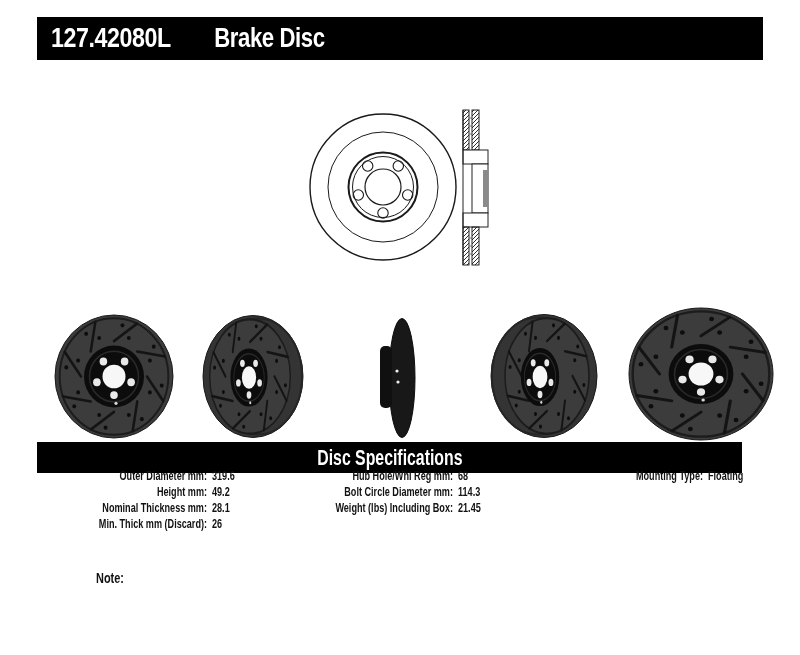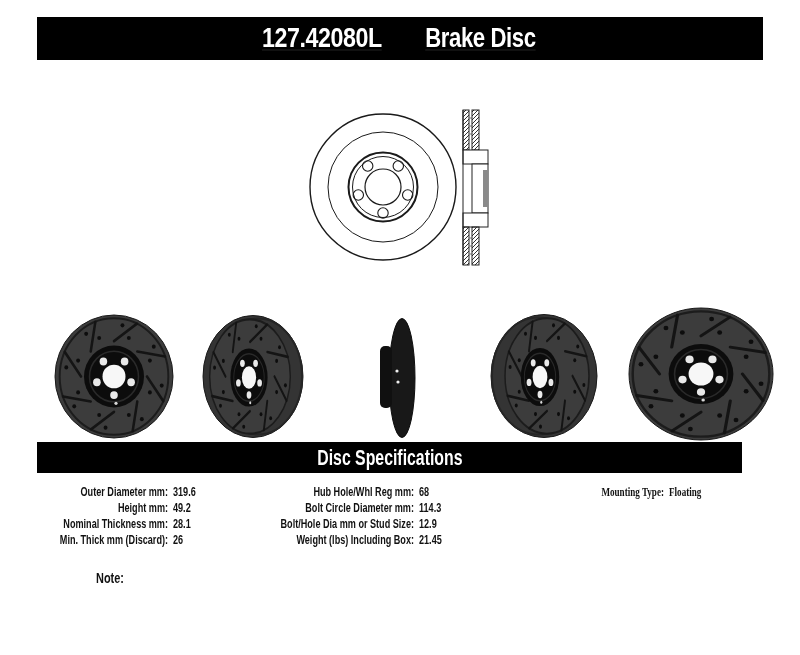--- a/index.html
+++ b/index.html
@@ -3,43 +3,43 @@
 <meta charset="utf-8">
 <style>
   html,body{margin:0;padding:0;background:#ffffff;}
   .sheet{
     position:relative;width:800px;height:655px;background:#ffffff;overflow:hidden;
     font-family:"Liberation Sans","DejaVu Sans",sans-serif;font-weight:bold;color:#111;
   }
   
   .topbar{
     position:absolute;left:37px;top:17px;width:726px;height:43px;background:#000;
-    display:flex;align-items:center;justify-content:center;text-decoration:underline;
+    display:flex;align-items:center;justify-content:flex-start;
   }
   .topbar .pn,.topbar .ptype{
     color:#fff;font-size:27px;letter-spacing:-0.5px;display:inline-block;white-space:nowrap;
   }
   .topbar .pn{margin-left:14px;transform:scaleX(0.86);transform-origin:0 50%;}
   .topbar .ptype{margin-right:16px;transform:scaleX(0.82);transform-origin:100% 50%;}
   .specbar{
     position:absolute;left:37px;top:442px;width:705px;height:31px;background:#000;
     display:flex;align-items:center;justify-content:center;
   }
   .specbar .title{
     color:#fff;font-size:22px;display:inline-block;white-space:nowrap;
     transform:scaleX(0.72);transform-origin:50% 50%;
   }
   
-  .speccol{position:absolute;top:484px;font-size:13px;}
+  .speccol{position:absolute;top:468px;font-size:13px;padding-left:39px;}
   .speccol .row{display:flex;height:16px;line-height:16px;white-space:nowrap;}
   .speccol .lbl{display:inline-block;text-align:right;transform:scaleX(0.70);transform-origin:100% 50%;}
   .speccol .val{display:inline-block;margin-left:5px;transform:scaleX(0.70);transform-origin:0 50%;}
   .col-left{left:0px;}   .col-left  .lbl{width:168px;}
   .col-mid{left:222px;}  .col-mid   .lbl{width:192px;}
-  .col-right{left:540px;font-family:Liberation Serif, serif;}.col-right .lbl{width:124px;}
+  .col-right{left:540px;}.col-right .lbl{width:124px;}
   .note{
     position:absolute;left:96px;top:570px;font-size:14px;display:inline-block;
     transform:scaleX(0.78);transform-origin:0 50%;white-space:nowrap;
   }
   
   .art{position:absolute;}
 </style>
 </head>
 <body>
 
@@ -192,24 +192,20 @@
   <div class="speccol col-mid">
     <div class="row">
       <span class="lbl">Hub Hole/Whl Reg mm:</span>
       <span class="val">68</span>
     </div>
     <div class="row">
       <span class="lbl">Bolt Circle Diameter mm:</span>
       <span class="val">114.3</span>
     </div>
     <div class="row">
-      <span class="lbl">Bolt/Hole Dia mm or Stud Size:</span>
-      <span class="val">12.9</span>
-    </div>
-    <div class="row">
       <span class="lbl">Weight (lbs) Including Box:</span>
       <span class="val">21.45</span>
     </div>
   </div>
 
   <div class="speccol col-right">
     <div class="row">
       <span class="lbl">Mounting Type:</span>
       <span class="val">Floating</span>
     </div>

